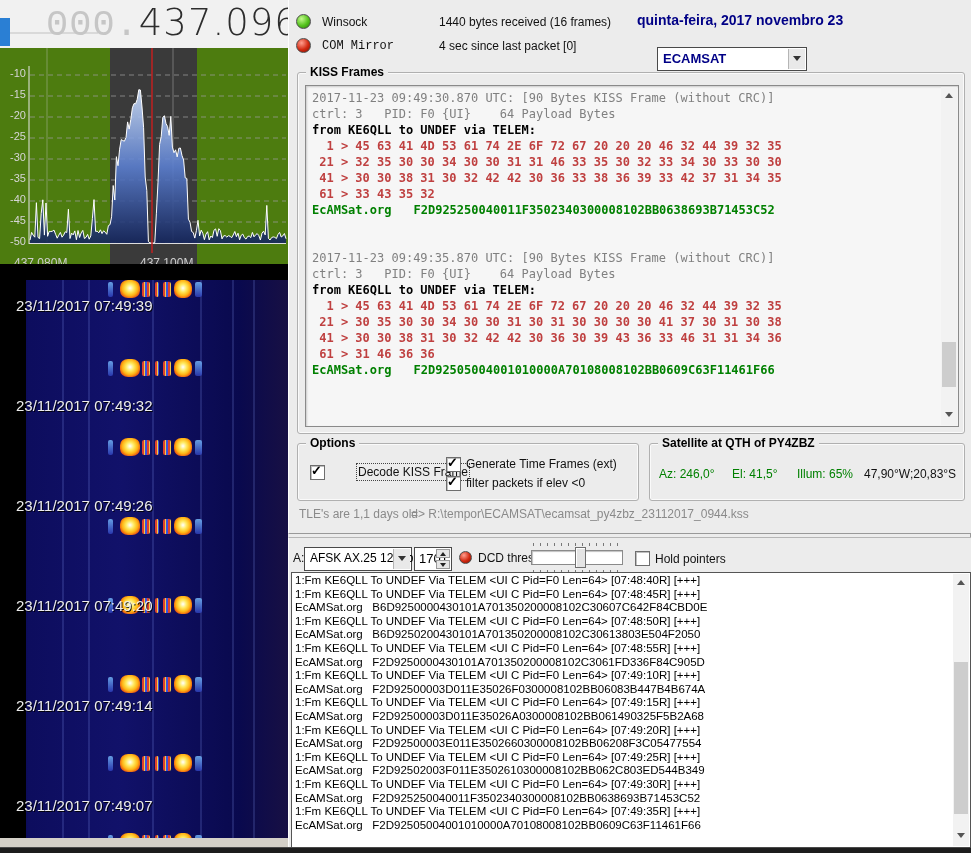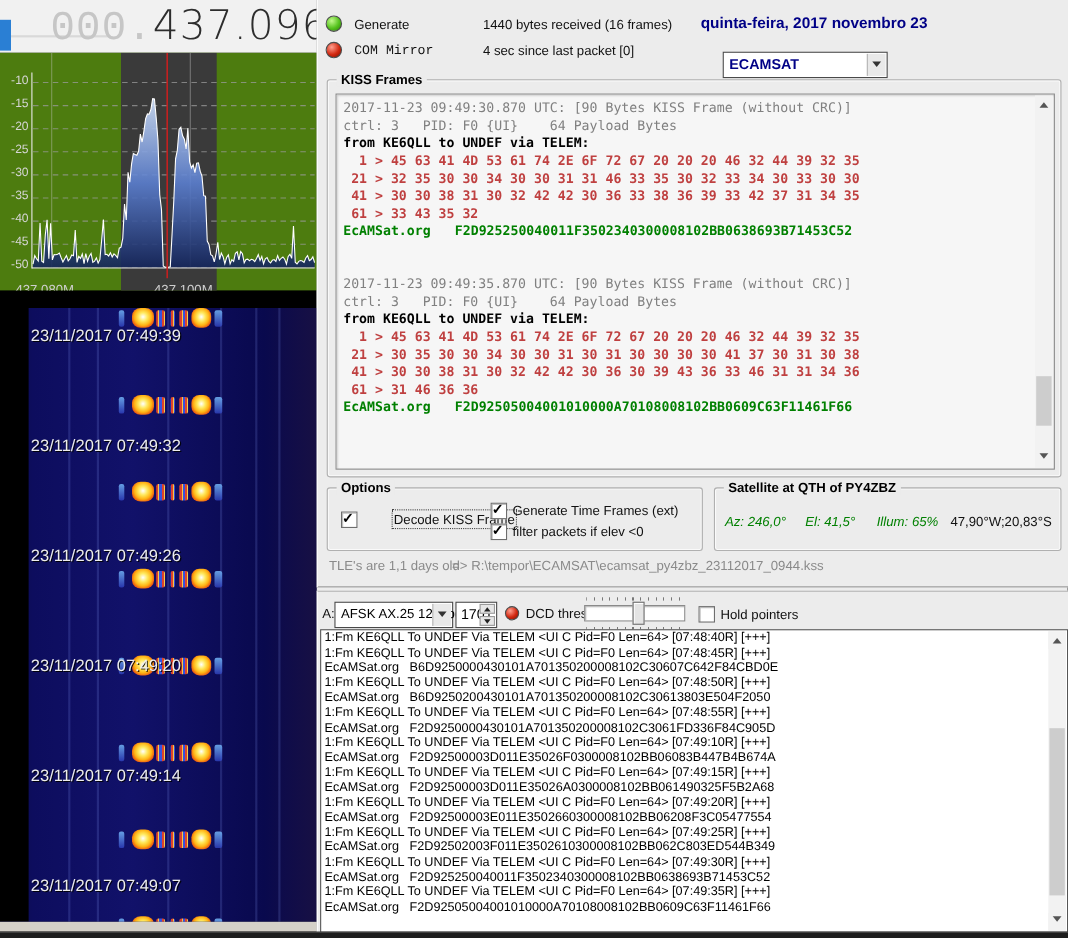--- a/index.html
+++ b/index.html
@@ -21,21 +21,21 @@
   #spec-svg{position:absolute;left:0;top:0;}
   #db-labels span{position:absolute;left:2px;width:24px;text-align:right;color:#d6d6d6;font-size:11px;font-family:"Liberation Sans",sans-serif;}
   .spec-freq-labels span{position:absolute;top:208px;color:#cfcfcf;font-size:12px;}
   .spec-freq-labels .fl0{left:14px;}
   .spec-freq-labels .fl1{left:140px;}
 
   .waterfall{position:absolute;left:0;top:280px;width:288px;height:558px;background:#0d0d5e;overflow:hidden;
     background-image:linear-gradient(90deg, rgba(0,0,30,.5) 0, rgba(0,0,30,0) 30px, rgba(30,30,140,.25) 120px, rgba(0,0,40,.3) 240px, rgba(40,20,20,.35) 285px);}
   .wf-leftstrip{position:absolute;left:0;top:0;width:26px;height:558px;background:#000;}
   .wf-streak{position:absolute;top:0;width:2px;height:558px;background:rgba(140,160,255,.18);}
-  .wf-ts{position:absolute;left:28px;color:#ededed;font-size:15px;text-shadow:1px 1px 0 rgba(0,0,0,.85);white-space:pre;text-align:right;}
+  .wf-ts{position:absolute;left:16px;color:#ededed;font-size:15px;text-shadow:1px 1px 0 rgba(0,0,0,.85);white-space:pre;text-align:right;}
   .wf-burst{position:absolute;left:108px;width:100px;height:15px;}
   .wb{position:absolute;top:0;height:15px;}
   .wb-y{top:-2px;height:18px;border-radius:40%;
     background:radial-gradient(ellipse at 50% 45%, #ffffff 0%, #ffe95e 28%, #ffb313 55%, #e64b12 78%, rgba(60,60,220,.45) 92%, rgba(13,13,94,0) 100%);}
   .wb-r{border-radius:2px;opacity:.95;background:repeating-linear-gradient(90deg,#e8442a 0 2px,#ffd24a 2px 3px,#3956e8 3px 5px);}
   .wb-b{border-radius:2px;opacity:.9;background:linear-gradient(180deg, rgba(120,190,255,.9), rgba(50,70,200,.8));}
   .left-bottom-strip{position:absolute;left:0;top:838px;width:288px;height:9px;background:#d4d0c8;}
 
   
   .right-panel{position:absolute;left:288px;top:0;width:682px;height:847px;background:#ececec;border-right:1px solid #9a9a9a;}
@@ -72,21 +72,21 @@
   .vscroll .sb-up{top:0;} .vscroll .sb-down{bottom:0;}
   .chev{position:absolute;left:4px;width:8px;height:8px;}
   .chev-up{top:6px;border-left:4px solid transparent;border-right:4px solid transparent;border-bottom:5px solid #555;width:0;height:0;}
   .chev-down{top:3px;border-left:4px solid transparent;border-right:4px solid transparent;border-top:5px solid #555;width:0;height:0;}
   .sb-thumb{position:absolute;left:1px;width:14px;background:#cdcdcd;}
 
   .cb{position:absolute;width:13px;height:13px;background:#fff;border:1px solid #6e6e6e;box-shadow:inset 1px 1px 0 rgba(0,0,0,.25);}
   .cb .tick{position:absolute;left:0px;top:-3px;font-size:13px;font-weight:bold;color:#000;}
   .cb-label{position:absolute;font-size:12px;color:#111;white-space:pre;}
   .focus-dotted{outline:1px dotted #444;outline-offset:1px;}
-  .green-val{position:absolute;font-size:12px;color:#008000;white-space:pre;font-style:italic;}
+  .green-val{position:absolute;font-size:12px;color:#008000;white-space:pre;}
   .tle-txt{position:absolute;font-size:12px;color:#8a8a8a;white-space:pre;}
 
   .bottom-window{position:absolute;left:0;top:537px;width:682px;height:310px;background:#ececec;border-top:1px solid #b5b5b5;border-left:1px solid #fdfdfd;}
   .spinner{position:absolute;background:#fff;border:1px solid #494949;}
   .spinner .sp-val{position:absolute;left:4px;top:3px;font-size:13px;}
   .spinner .sp-btns{position:absolute;right:1px;top:1px;bottom:1px;width:14px;}
   .sp-b{position:absolute;left:0;width:14px;height:9px;background:#e6e6e6;border:1px solid #9a9a9a;box-sizing:border-box;}
   .sp-b.up{top:0;} .sp-b.dn{bottom:0;}
   .sp-b .t-up{position:absolute;left:3px;top:2px;width:0;height:0;border-left:3px solid transparent;border-right:3px solid transparent;border-bottom:4px solid #222;}
   .sp-b .t-dn{position:absolute;left:3px;top:2px;width:0;height:0;border-left:3px solid transparent;border-right:3px solid transparent;border-top:4px solid #222;}
@@ -246,21 +246,21 @@
         <div class="wf-ts" style="top: 417px;">23/11/2017 07:49:14</div>
         <div class="wf-ts" style="top: 517px;">23/11/2017 07:49:07</div>
       </div>
     <div class="left-bottom-strip"></div>
   </div>
 
   <div class="right-panel">
 
     <div class="top-window">
       <span class="led led14 led-green" style="left:7px;top:14px;"></span>
-      <span class="ui-txt" style="left:33px;top:15px;">Generate</span>
+      <span class="ui-txt" style="left:33px;top:15px;">Winsock</span>
       <span class="ui-txt" style="left:150px;top:15px;">1440 bytes received (16 frames)</span>
       <span class="date-txt" style="left:348px;top:12px;">quinta-feira, 2017 novembro 23</span>
 
       <span class="led led14 led-red" style="left:7px;top:38px;"></span>
       <span class="ui-txt" style="left:33px;top:39px;font-family:Liberation Mono, monospace;">COM Mirror</span>
       <span class="ui-txt" style="left:150px;top:39px;">4 sec since last packet [0]</span>
 
       <div class="combo combo-navy" style="left:368px;top:47px;width:148px;height:22px;">
         <span class="cv">ECAMSAT</span>
         <span class="btn">

